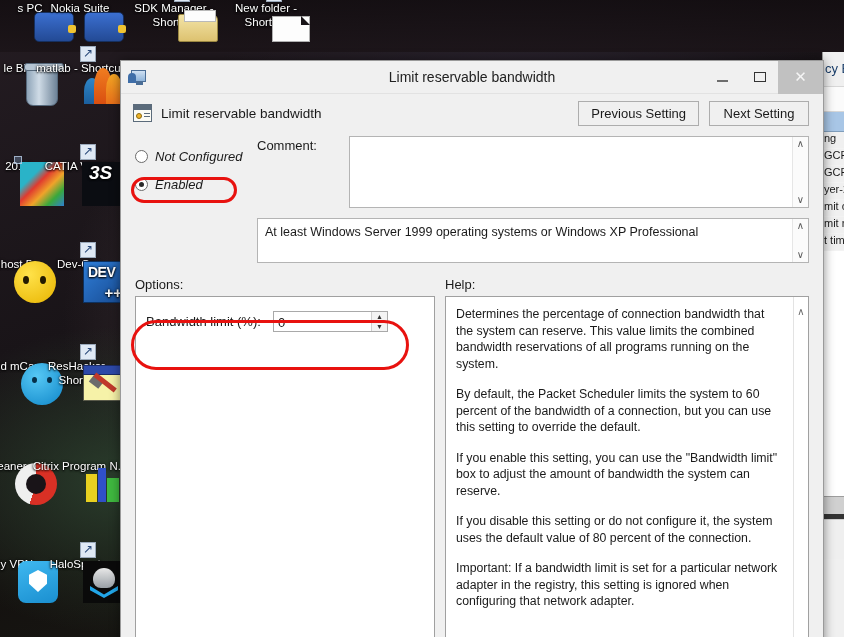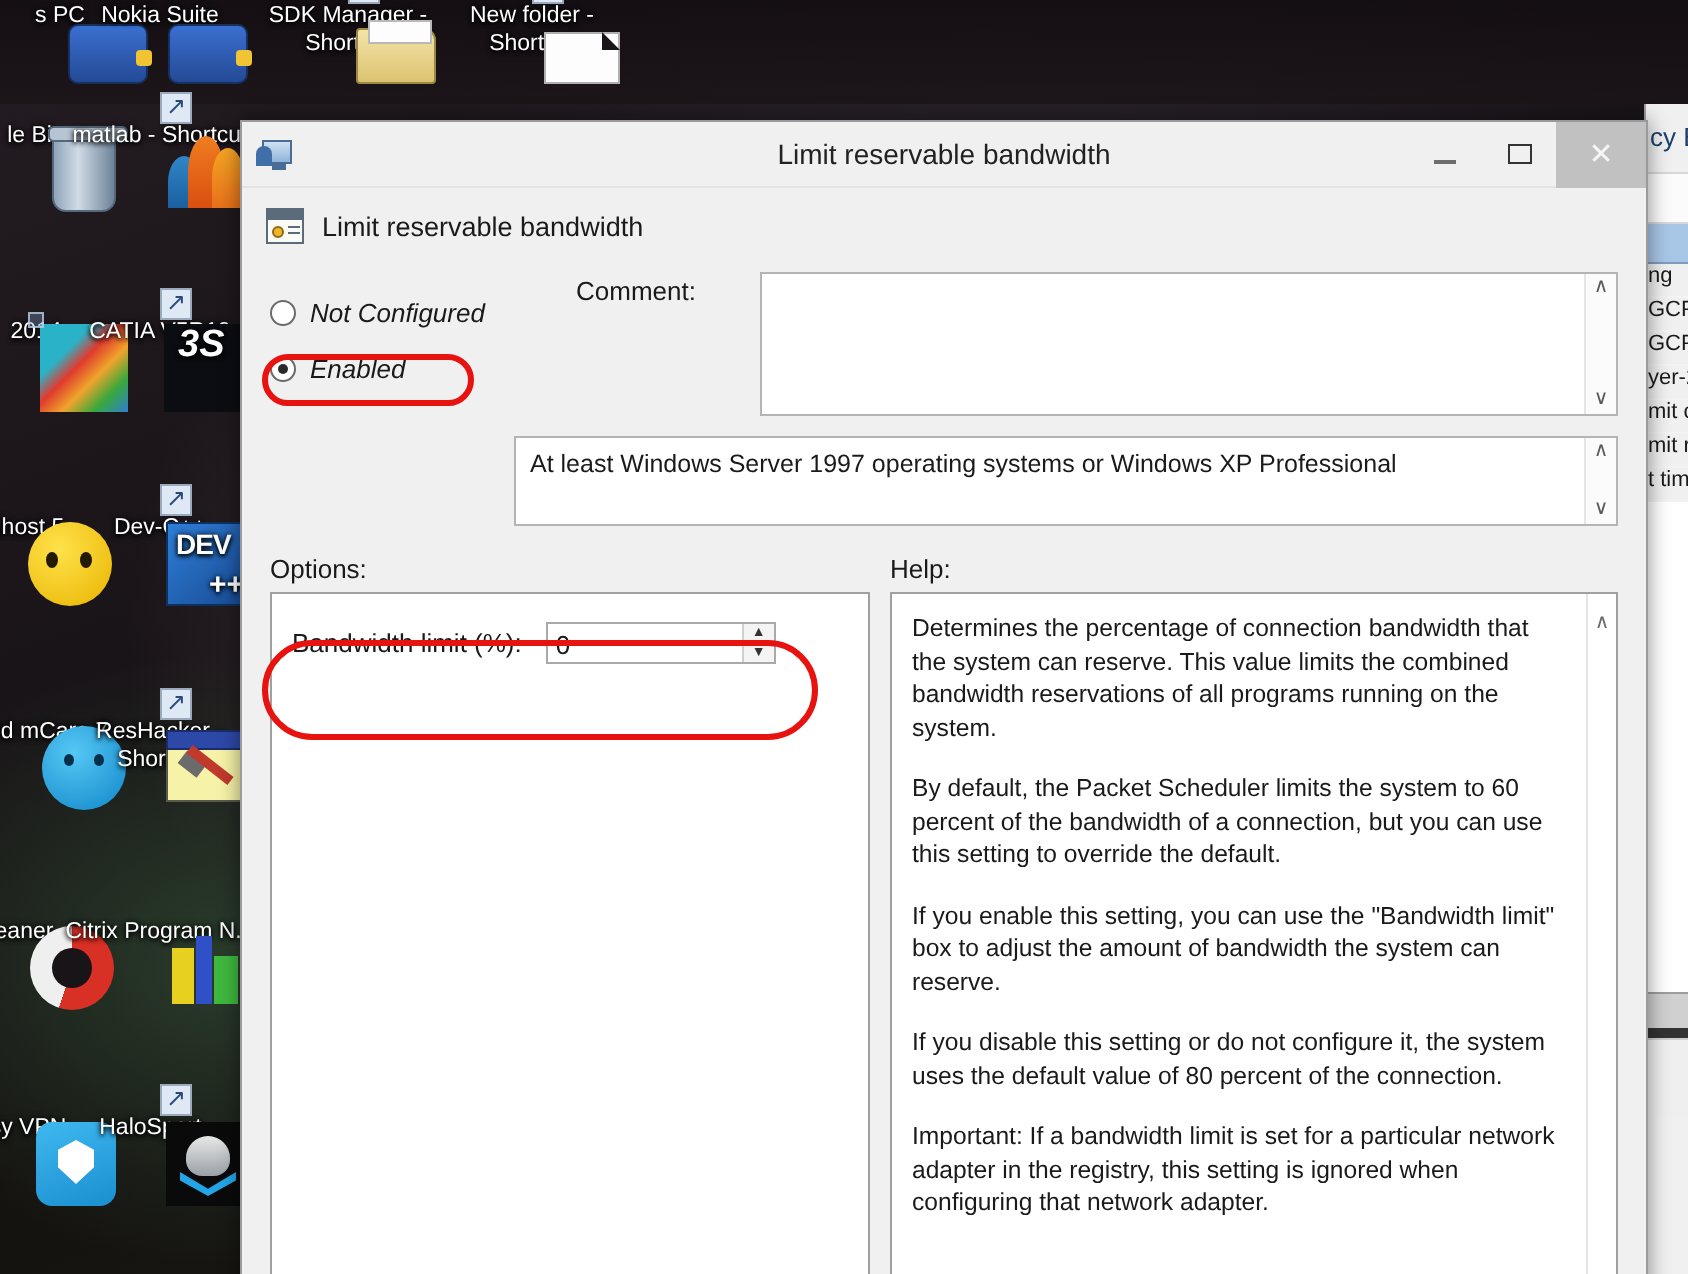--- a/index.html
+++ b/index.html
@@ -172,21 +172,21 @@
   #top-sect{display:flex;padding:4px 14px 0 14px;}
   #radios{width:122px;padding-top:8px;}
   .radio-row{display:flex;align-items:center;height:25px;margin-bottom:3px;}
   .radio{width:13px;height:13px;border-radius:50%;border:1.5px solid #6b6b6b;background:#fff;margin-right:7px;
     position:relative;flex:none;}
   .radio.on::after{content:"";position:absolute;left:2.5px;top:2.5px;width:5px;height:5px;border-radius:50%;background:#2a2a2a;}
   .radio-lbl{font-size:13px;color:#1a1a1a;font-style:italic;}
 
   #fields{flex:1;}
   .field-row{display:flex;margin-bottom:10px;}
-  .field-lbl{width:92px;font-size:13px;color:#1a1a1a;padding-top:2px;margin-left:31px;}
+  .field-lbl{width:92px;font-size:13px;color:#1a1a1a;padding-top:2px;}
   .field-box{flex:1;background:#fff;border:1px solid #b4b4b4;display:flex;position:relative;}
   .field-box .ftext{flex:1;padding:5px 7px;font-size:12.5px;color:#1a1a1a;line-height:16px;}
   .vscroll{width:16px;border-left:1px solid #e6e6e6;background:#fbfbfb;display:flex;flex-direction:column;
     justify-content:space-between;align-items:center;padding:3px 0;}
   .vscroll .ar{font-size:10px;color:#5a5a5a;line-height:8px;}
   #comment-box{height:72px;}
   #supported-box{height:45px;}
 
   
   #mid-lbls{display:flex;padding:4px 14px 4px 14px;}
@@ -294,20 +294,24 @@
   <div id="dlg-body">
 
     <div id="dlg-head">
       <span class="head-icon">
         <span class="policy-ico">
             <i></i>
             <b></b>
           </span>
       </span>
       <span class="head-title">Limit reservable bandwidth</span>
+      <div class="nav-btns">
+        <div class="nav-btn">Previous Setting</div>
+        <div class="nav-btn">Next Setting</div>
+      </div>
     </div>
 
     <div id="top-sect">
       <div id="radios">
           <div class="radio-row">
             <span class="radio"></span>
             <span class="radio-lbl">Not Configured</span>
           </div>
           <div class="radio-row">
             <span class="radio on"></span>
@@ -321,21 +325,21 @@
           <div class="field-box" id="comment-box">
             <div class="ftext"></div>
             <div class="vscroll">
               <span class="ar">∧</span>
               <span class="ar">∨</span>
             </div>
           </div>
         </div>
         <div class="field-row">
           <div class="field-box" id="supported-box">
-            <div class="ftext">At least Windows Server 1997 operating systems or Windows XP Professional</div>
+            <div class="ftext">At least Windows Server 1999 operating systems or Windows XP Professional</div>
             <div class="vscroll">
               <span class="ar">∧</span>
               <span class="ar">∨</span>
             </div>
           </div>
         </div>
       </div>
     </div>
 
     <div id="mid-lbls">

